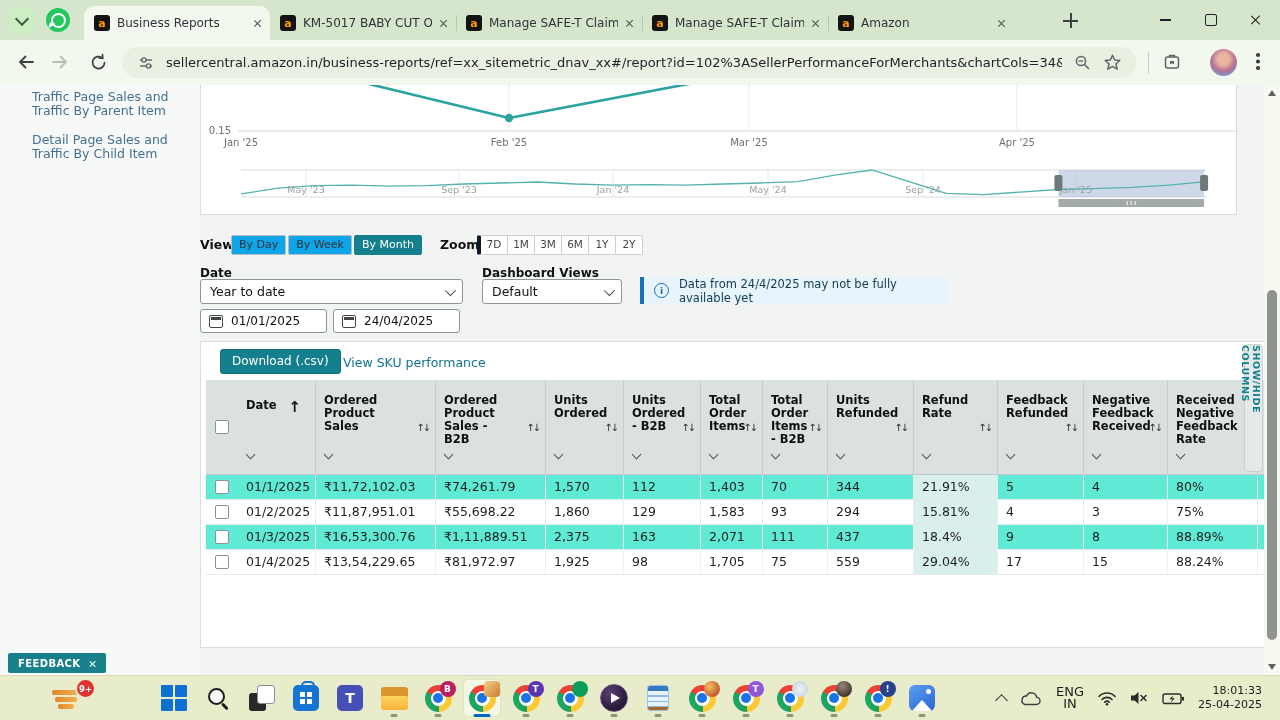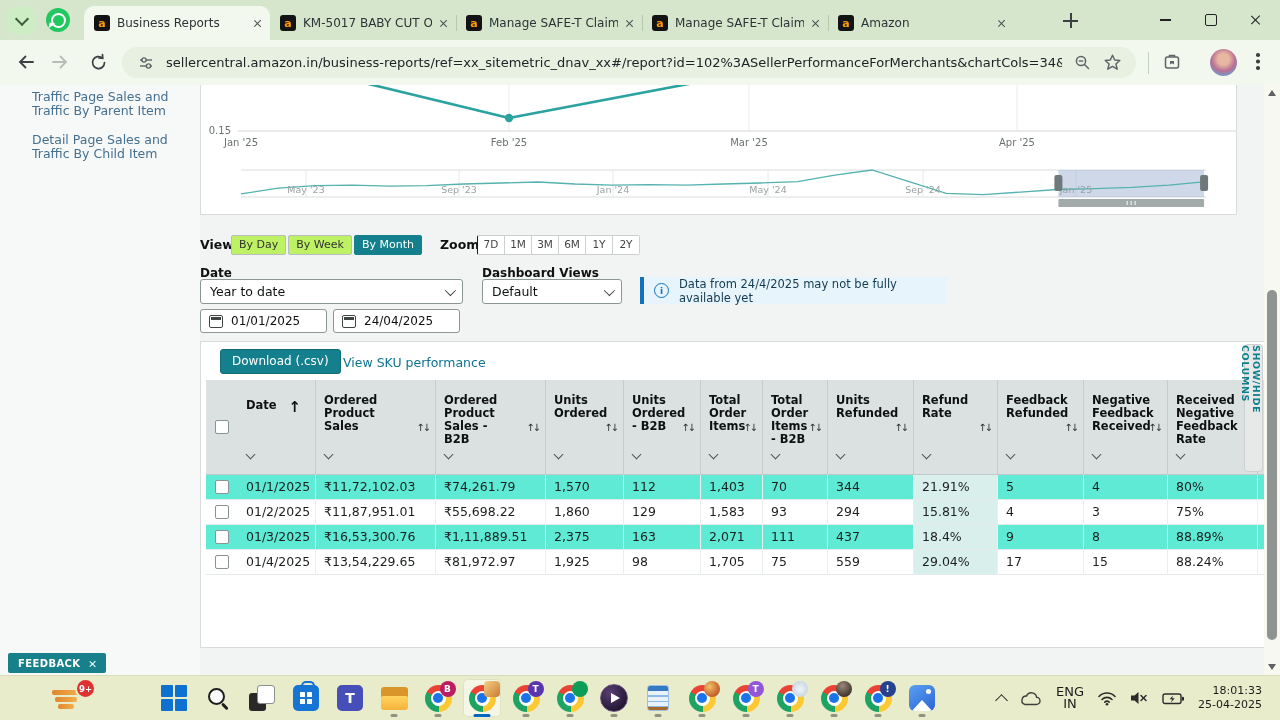--- a/index.html
+++ b/index.html
@@ -46,25 +46,25 @@
   #leftrail{position:absolute;left:0;top:0;width:200px;height:100%;background:#f7f8f8;}
   .rail-link{margin:5px 0 15px 32px;width:154px;font-size:12.5px;line-height:14px;color:#45708f;cursor:pointer;}
   #feedback-tab{position:absolute;left:8px;bottom:3px;height:20px;background:#17808a;color:#fff;display:flex;align-items:center;gap:9px;padding:0 10px;font-size:10px;font-weight:bold;letter-spacing:.4px;border-radius:2px;cursor:pointer;}
   #feedback-tab .x-icon{width:7px;height:7px;}
   #feedback-tab .x-icon::before,#feedback-tab .x-icon::after{background:#fff;height:8px;left:3px;}
   .card{position:absolute;background:#fff;border:1px solid #d8dcdc;box-sizing:border-box;}
   #chart-card{left:200px;top:0;width:1037px;height:130px;border-top:none;overflow:hidden;}
   
   .lbl{position:absolute;font-size:12.5px;font-weight:bold;color:#0f1111;}
   #view-btns{position:absolute;left:231px;top:150px;display:flex;gap:2px;}
-  .vbtn{height:18px;padding:0 7px;border:1px solid #b7bcbc;background:#bef264;font-size:11px;line-height:17px;color:#333;cursor:pointer;border-radius:2px;}
+  .vbtn{height:18px;padding:0 7px;border:1px solid #b7bcbc;background:#0ea5e9;font-size:11px;line-height:17px;color:#333;cursor:pointer;border-radius:2px;}
   .vbtn.sel{background:#15808d;border-color:#15808d;color:#fff;}
   #zoom-chips{position:absolute;left:477px;top:150px;display:flex;}
   .zchip{height:18px;min-width:20px;padding:0 3px;border:1px solid #ccd0d0;border-left:none;background:#fff;font-size:10.5px;line-height:17px;color:#444;text-align:center;cursor:pointer;}
-  .zchip:first-child{border-left:1px solid #0f172a;border-radius:2px 0 0 2px;}
+  .zchip:first-child{border-left:4px solid #0f172a;border-radius:2px 0 0 2px;}
   .zchip:last-child{border-radius:0 2px 2px 0;}
   .select{position:absolute;height:25px;background:#fff;border:1px solid #8d9696;border-radius:3px;display:flex;align-items:center;padding:0 9px;box-sizing:border-box;font-size:12.5px;color:#0f1111;cursor:pointer;}
   .select .sel-chev{margin-left:auto;width:7px;height:7px;border-right:1.6px solid #444;border-bottom:1.6px solid #444;transform:rotate(45deg) translateY(-2px);}
   .dateinput{position:absolute;width:127px;height:24px;background:#fff;border:1px solid #8d9696;border-radius:3px;display:flex;align-items:center;gap:8px;padding:0 8px;box-sizing:border-box;font-size:12px;color:#0f1111;cursor:text;}
   .cal{position:relative;width:12px;height:11px;border:1.5px solid #3f4545;border-radius:2px;flex:none;}
   .cal::before{content:"";position:absolute;left:1px;top:1px;right:1px;height:3px;background:#3f4545;}
   #banner{position:absolute;left:640px;top:192px;width:307px;height:27px;background:#e7f4fb;border-left:4px solid #1372b8;display:flex;align-items:center;gap:10px;padding:0 10px;box-sizing:border-box;}
   .info-i{width:13px;height:13px;border:1.4px solid #1372b8;border-radius:50%;color:#1372b8;font-size:9px;font-weight:bold;display:grid;place-items:center;flex:none;font-style:normal;}
   .info-i::after{content:"i";}
   #banner span{font-size:11.5px;color:#123a52;}

